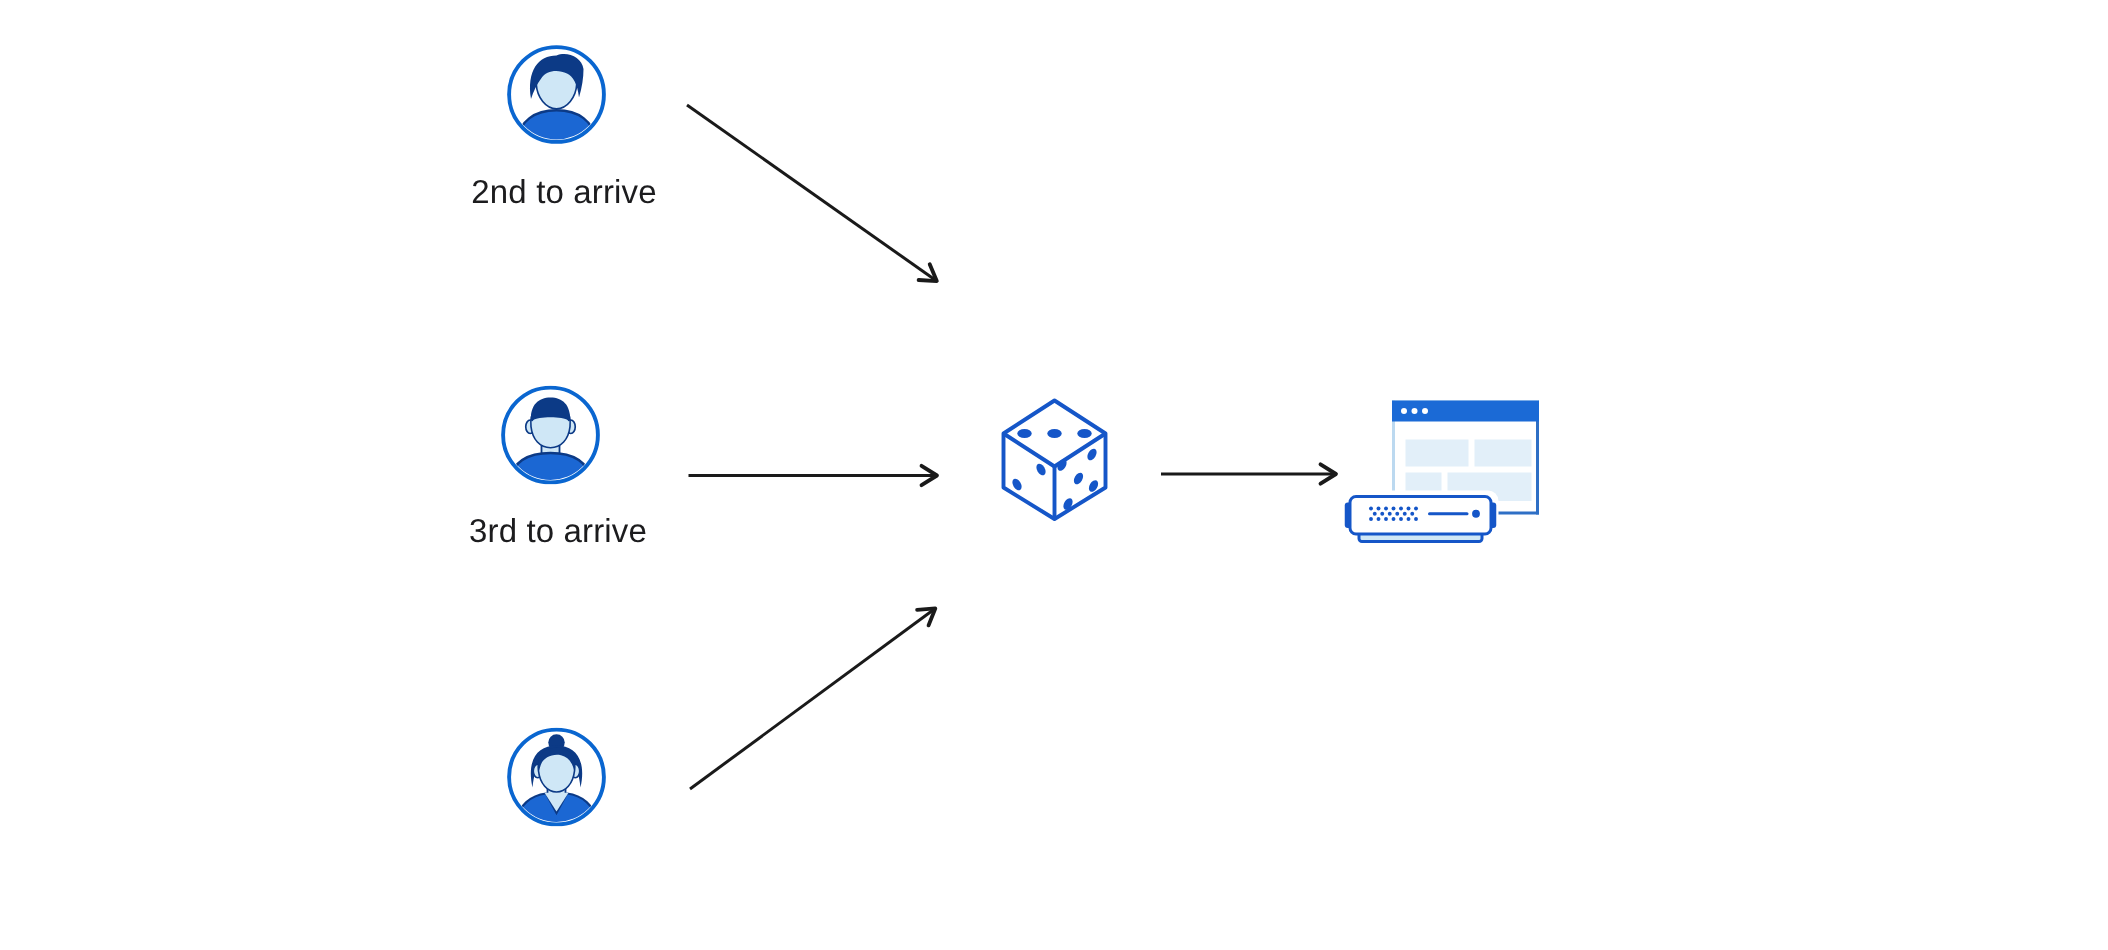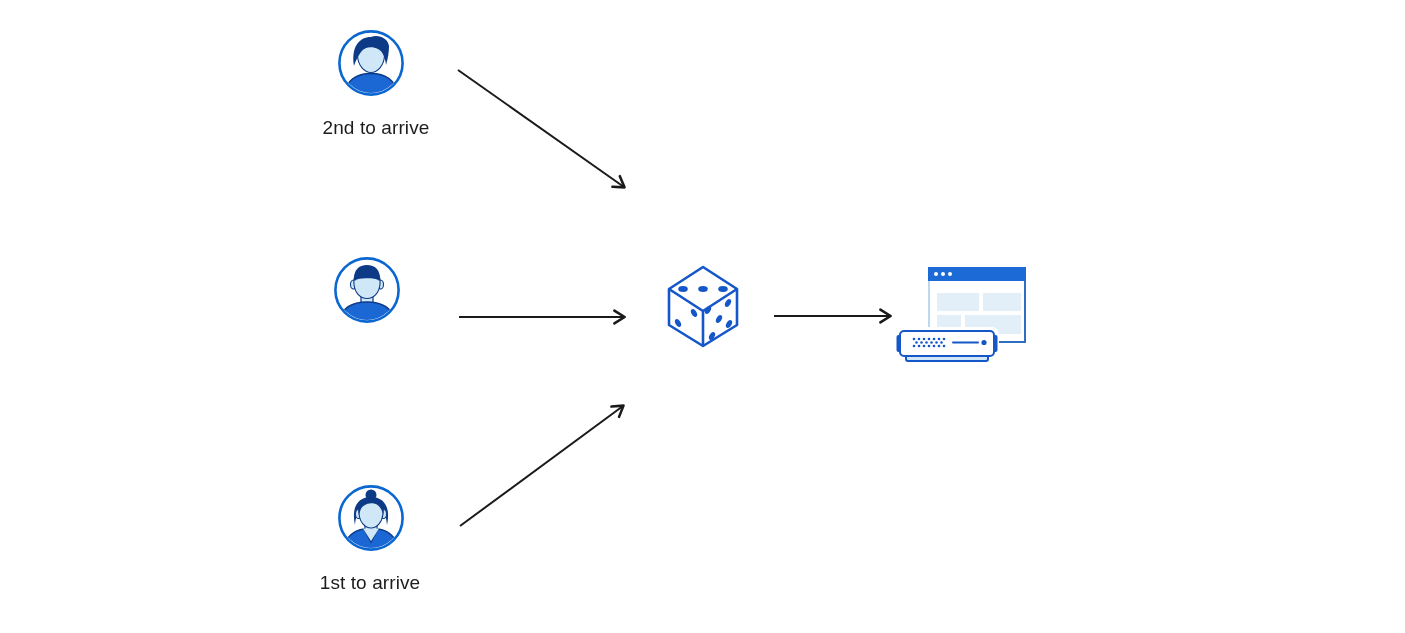--- a/index.html
+++ b/index.html
@@ -3,21 +3,21 @@
 <meta charset="utf-8">
 <style>
   html,body{margin:0;padding:0;background:#ffffff;}
   .canvas{
     position:relative;width:1405px;height:633px;background:#ffffff;overflow:hidden;
     font-family:"Liberation Sans",sans-serif;color:#1c1c1e;
   }
   .abs{position:absolute;}
   .node-label{
     position:absolute;width:180px;text-align:center;
-    font-size:19px;line-height:22px;color:#1c1c1e;letter-spacing:.1px;
+    font-size:22px;line-height:22px;color:#1c1c1e;letter-spacing:.1px;
   }
   
   .window{
     position:absolute;left:928px;top:267px;width:98px;height:76px;
     background:#ffffff;box-sizing:border-box;
     border:2px solid #2e6fc5;border-top-color:#bcd9f0;border-left-color:#bcd9f0;
   }
   .window .titlebar{
     position:absolute;left:-2px;top:-2px;width:98px;height:14px;background:#1b6ad6;
   }
@@ -67,41 +67,41 @@
     <circle cx="33" cy="33" r="31.6" fill="#ffffff" stroke="#0a66d0" stroke-width="2.6"></circle>
     <g clip-path="url(#c2)">
       <path d="M27,33 L27,47 L39,47 L39,33 Z" fill="#cfe7f6" stroke="#0c3a86" stroke-width="1.2"></path>
       <path d="M5,66 C7,51 18,45 33,45 C48,45 59,51 61,66 Z" fill="#1b67d3" stroke="#0c3a86" stroke-width="1.6"></path>
       <ellipse cx="19.5" cy="27.5" rx="3" ry="4.5" fill="#cfe7f6" stroke="#0c3a86" stroke-width="1.1"></ellipse>
       <ellipse cx="46.5" cy="27.5" rx="3" ry="4.5" fill="#cfe7f6" stroke="#0c3a86" stroke-width="1.1"></ellipse>
       <path d="M33,11 C42,11 47,18 46,27.5 C45,36 40,41.5 33,41.5 C26,41.5 21,36 20,27.5 C19,18 24,11 33,11 Z" fill="#cfe7f6" stroke="#0c3a86" stroke-width="1.1"></path>
       <path d="M20,23 C19.5,13 25,8 33,8 C41,8 46.5,13 46,23 C45.5,24 45,24 44.5,23.2 C42,20.5 24,20.5 21.5,23.2 C21,24 20.5,24 20,23 Z" fill="#0c3a86"></path>
     </g>
   </svg>
+  <div class="node-label" style="left:282px;top:343px">3rd to arrive</div>
 
   <svg class="abs" style="left:338px;top:485px" width="66" height="66" viewBox="0 0 66 66">
     <defs>
         <clipPath id="c3">
           <circle cx="33" cy="33" r="30"></circle>
         </clipPath>
       </defs>
     <circle cx="33" cy="33" r="31.6" fill="#ffffff" stroke="#0a66d0" stroke-width="2.6"></circle>
     <g clip-path="url(#c3)">
       <circle cx="33" cy="10" r="5.5" fill="#0c3a86"></circle>
       <path d="M17,40 C13,22 20,12 33,12 C46,12 53,22 49,40 C48,30 45.5,23.5 40,21 C35,18.5 30,18.5 26,21 C20.5,23.5 18,30 17,40 Z" fill="#0c3a86"></path>
       <path d="M27,36 L27,48 L39,48 L39,36 Z" fill="#cfe7f6" stroke="#0c3a86" stroke-width="1.2"></path>
       <path d="M5,66 C7,51 17,45 26,44 L33,57 L40,44 C49,45 59,51 61,66 Z" fill="#1b67d3" stroke="#0c3a86" stroke-width="1.4"></path>
       <path d="M25,43.5 L41,43.5 L33,56 Z" fill="#cfe7f6"></path>
       <ellipse cx="20.5" cy="29" rx="3" ry="4.5" fill="#cfe7f6" stroke="#0c3a86" stroke-width="1.1"></ellipse>
       <ellipse cx="45.5" cy="29" rx="3" ry="4.5" fill="#cfe7f6" stroke="#0c3a86" stroke-width="1.1"></ellipse>
       <path d="M33,14 C41,14 46,20 45,29 C44,37.5 39,43 33,43 C27,43 22,37.5 21,29 C20,20 25,14 33,14 Z" fill="#cfe7f6" stroke="#0c3a86" stroke-width="1.1"></path>
       <path d="M21,30 C19,20 24,13.5 33,13.5 C42,13.5 47,20 45,30 C44,24 41,19.5 36,18.5 C30,17.2 24,20.5 22.5,25 Z" fill="#0c3a86"></path>
     </g>
   </svg>
-  <div class="node-label" style="left:280px;top:572px">1st to arrive</div>
 
   <svg class="abs" style="left:658px;top:256px" width="90" height="96" viewBox="0 0 90 96">
     <g stroke="#1556c8" stroke-width="2.6" fill="#ffffff" stroke-linejoin="round">
       <path d="M45,11 L79,33 L79,69 L45,90 L11,69 L11,33 Z"></path>
       <path d="M11,33 L45,55 L79,33" fill="none"></path>
       <path d="M45,55 L45,90" fill="none"></path>
     </g>
     <g fill="#1556c8">
 
       <ellipse cx="25" cy="33" rx="4.8" ry="3"></ellipse>

